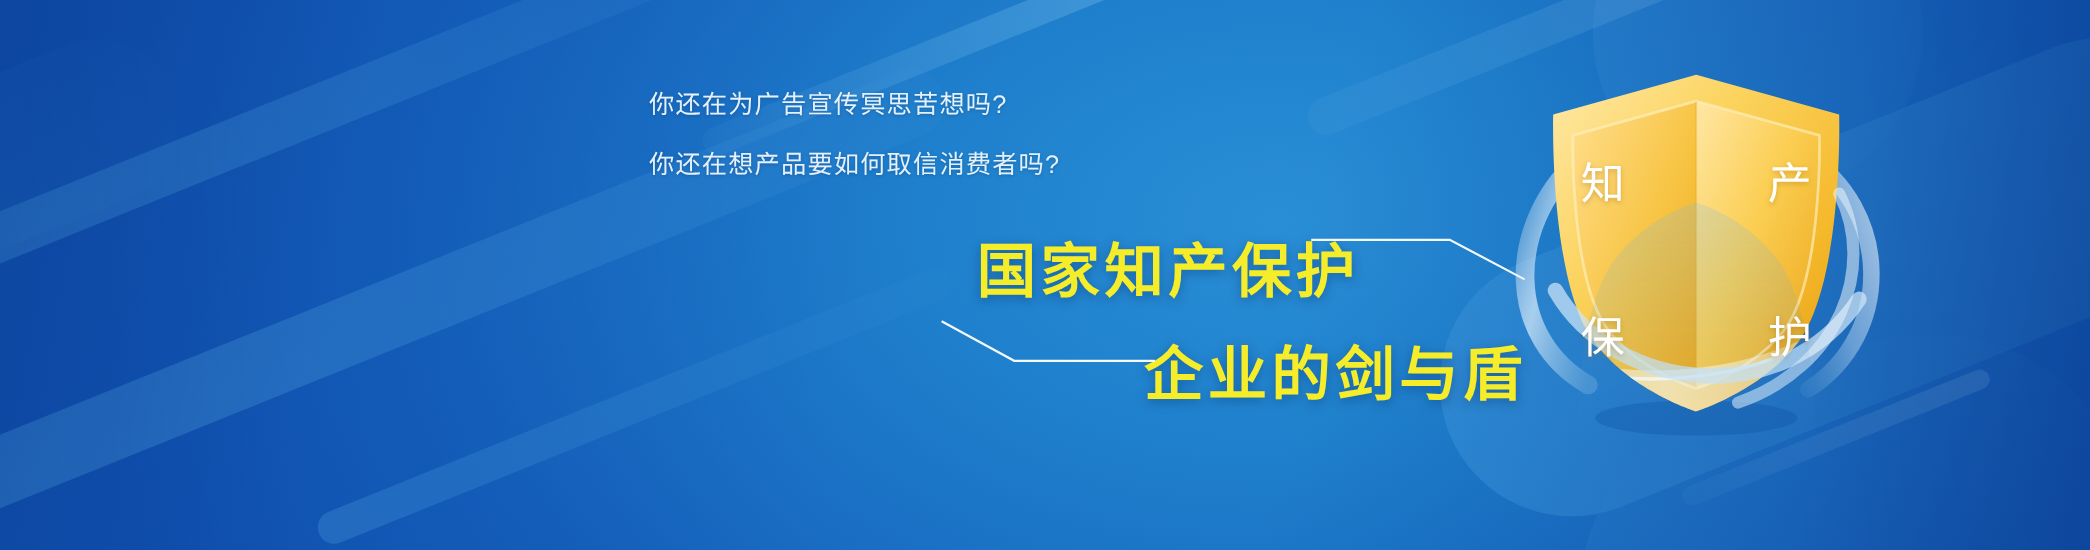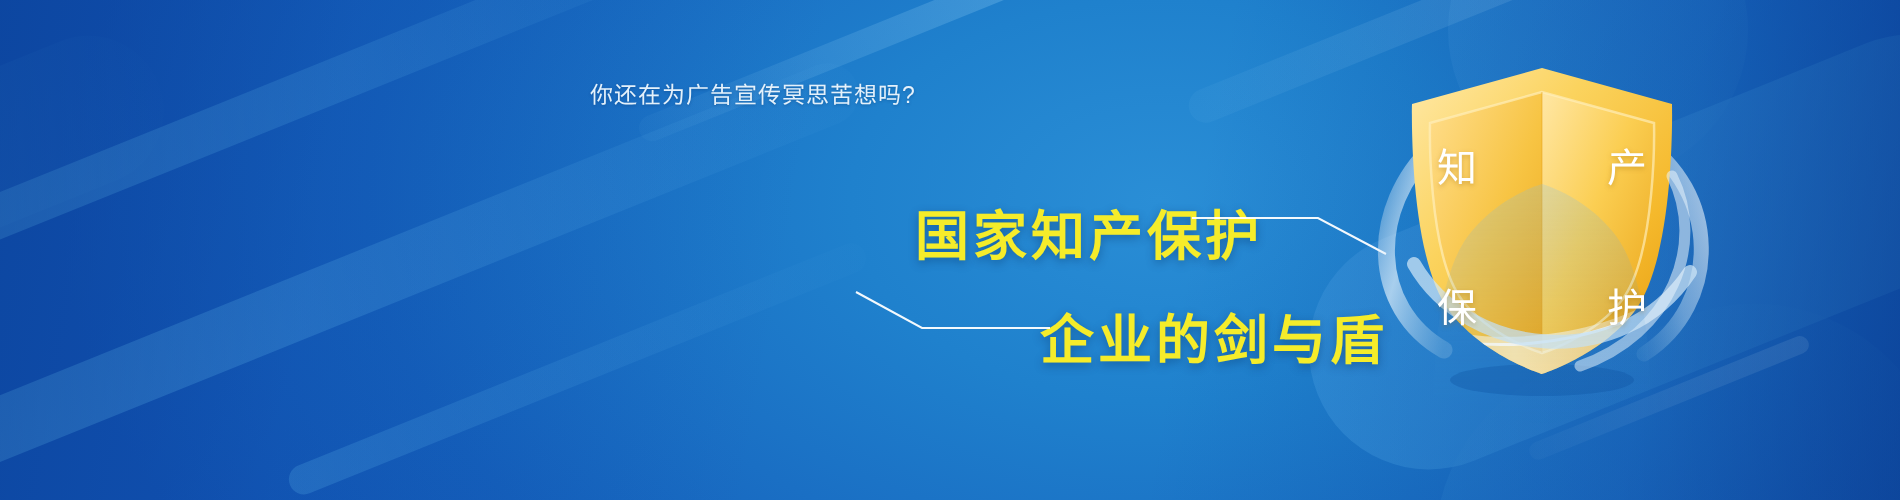--- a/index.html
+++ b/index.html
@@ -117,21 +117,21 @@
 
   .headline {
     position: absolute;
     color: #f5ec2a;
     font-size: 54px;
     font-weight: 700;
     letter-spacing: 4px;
     white-space: nowrap;
     text-shadow: 0 3px 10px rgba(4,42,96,.40);
   }
-  .hl-1 { left: 888px; top: 192px; margin-left: 27px; }
+  .hl-1 { left: 888px; top: 202px; }
   .hl-2 { left: 1040px; top: 296px; }
 
   
   .deco {
     position: absolute;
     overflow: visible;
     pointer-events: none;
   }
   .deco-top  { left: 1190px; top: 196px; width: 200px; height: 60px; }
   .deco-bot  { left: 852px;  top: 286px; width: 200px; height: 60px; }
@@ -189,20 +189,21 @@
   <div class="stripe s3"></div>
   <div class="stripe s4"></div>
   <div class="stripe s5"></div>
   <div class="stripe s6"></div>
   <div class="bg-sheen"></div>
 
   <div class="copy">
 
     <div class="sub-line sub-1">你还在为广告宣传冥思苦想吗?</div>
 
+    <div class="sub-line sub-2">你还在想产品要如何取信消费者吗?</div>
 
     <div class="headline hl-1">国家知产保护</div>
 
     <div class="headline hl-2">企业的剑与盾</div>
 
     <svg class="deco deco-top" viewBox="0 0 200 60">
       <path d="M2 22 L128 22 L196 58"></path>
     </svg>
 
     <svg class="deco deco-bot" viewBox="0 0 200 60">

